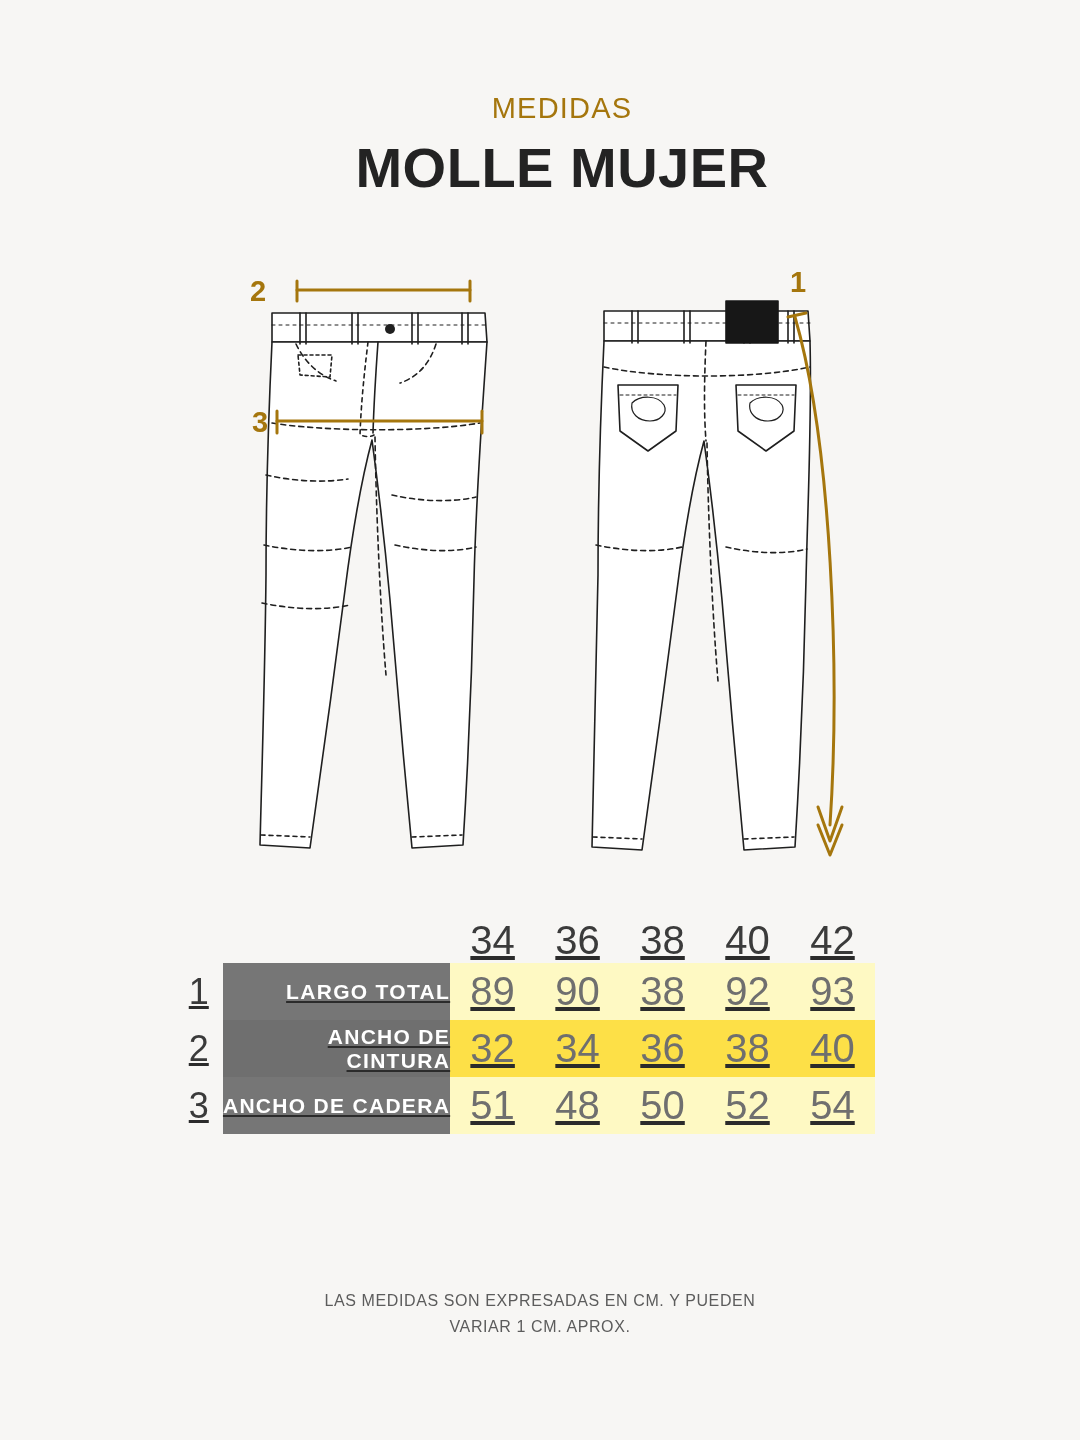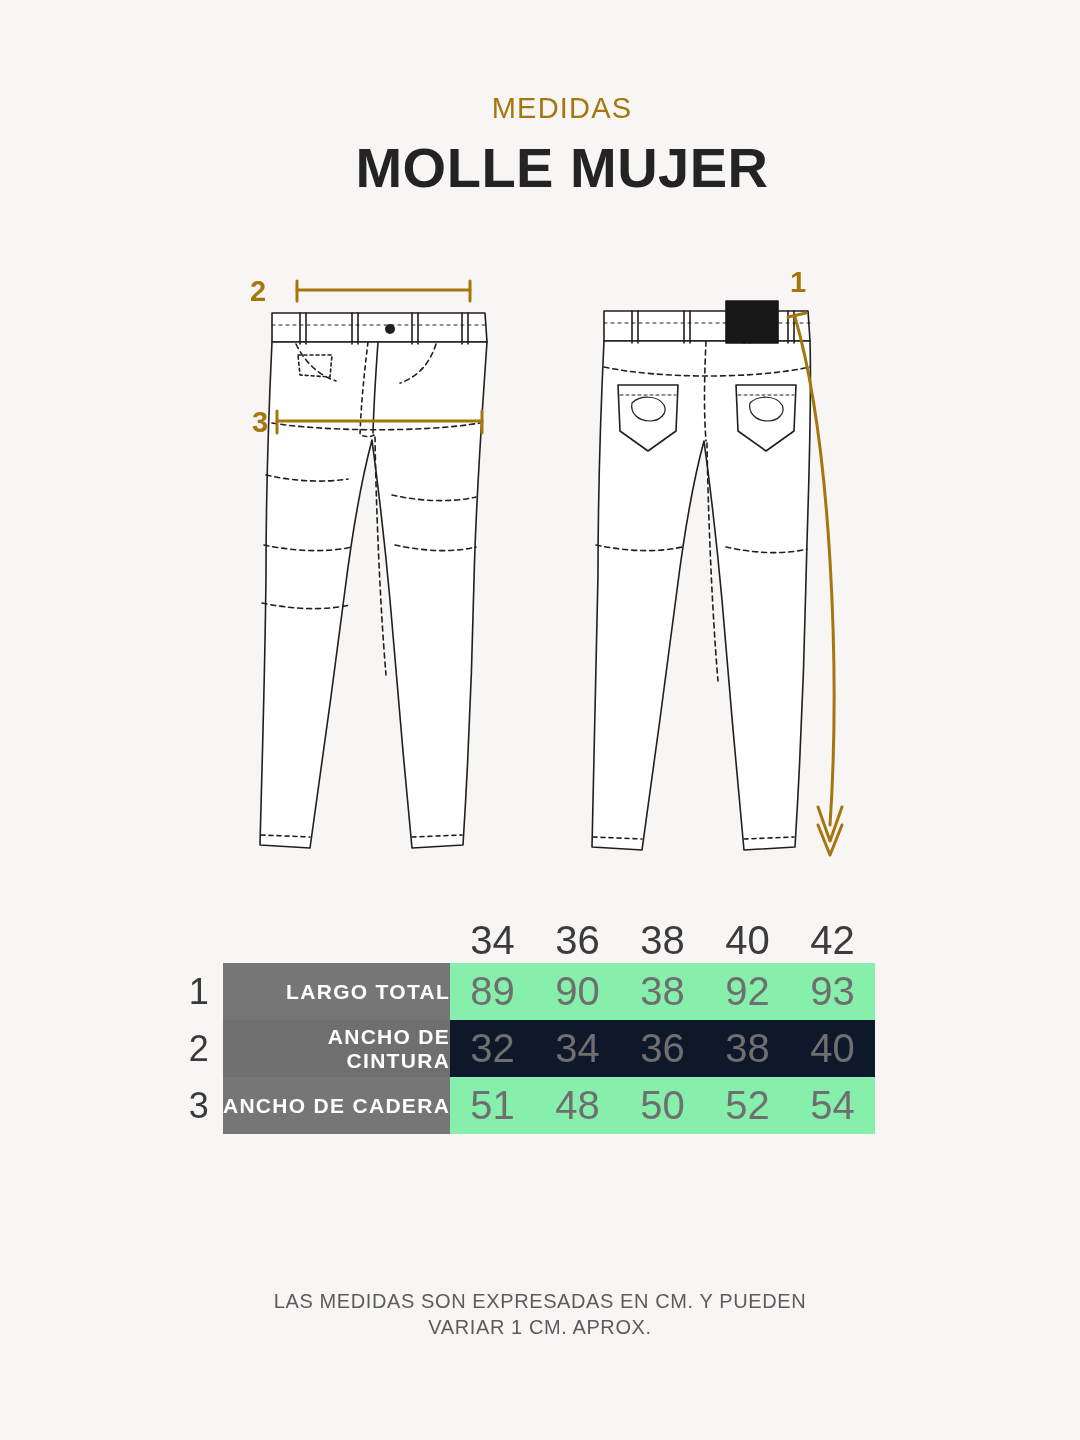--- a/index.html
+++ b/index.html
@@ -55,20 +55,21 @@
   .art svg {
     display: block;
   }
 
   
   .table-wrap {
     position: absolute;
     top: 905px;
     left: 0;
     width: 996px;
+    text-decoration: underline;
   }
   table.sizes {
     border-collapse: collapse;
     margin-left: 175px;
     width: 700px;
   }
   table.sizes td, table.sizes th {
     padding: 0;
     margin: 0;
   }
@@ -106,33 +107,33 @@
     width: 84px;
   }
   .val {
     font-size: 40px;
     font-weight: 400;
     color: #6f6f6f;
     text-align: center;
     width: 84px;
     height: 57px;
   }
-  .row-a .val { background: #86efac; }
-  .row-b .val { background: #0f172a; }
+  .row-a .val { background: #fef9c3; }
+  .row-b .val { background: #fde047; }
   .row-a .lbl-col { background: #767676; }
   .row-b .lbl-col { background: #6f6f6f; }
 
   
   .footnote {
     position: absolute;
     top: 1288px;
     left: 0;
     width: 1080px;
     text-align: center;
-    font-size: 20px;
+    font-size: 16px;
     line-height: 26px;
     letter-spacing: 0.6px;
     color: #5c5c5c;
   }
 </style>
 </head>
 <body>
 
 <div class="page">
 

